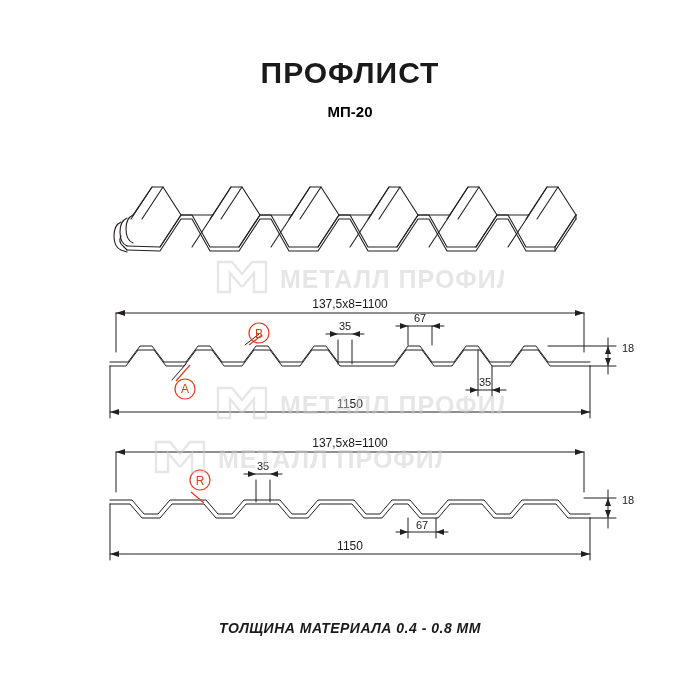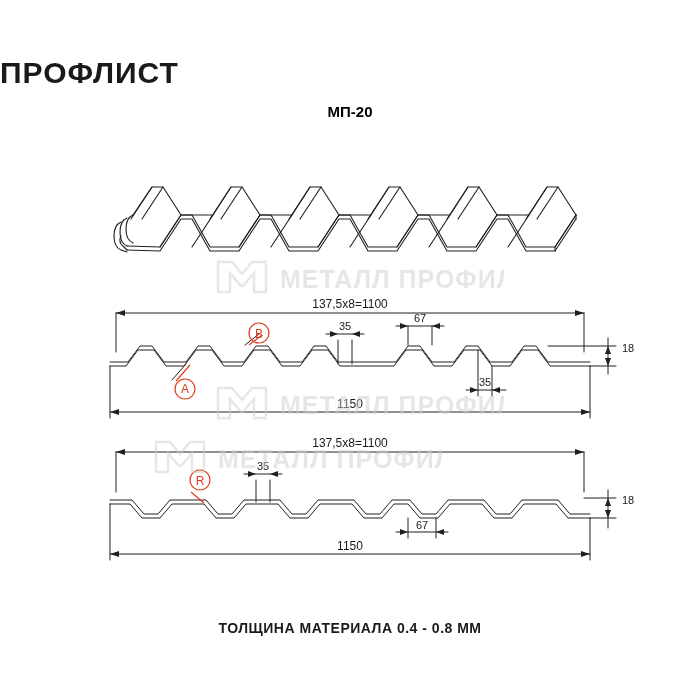--- a/index.html
+++ b/index.html
@@ -18,20 +18,21 @@
   .page {
     position: relative;
     width: 700px;
     height: 700px;
   }
   .title {
     position: absolute;
     top: 56px;
     left: 0;
     width: 700px;
+    text-align: center;
     font-size: 30px;
     font-weight: bold;
     letter-spacing: 1px;
     color: #1a1a1a;
   }
   .subtitle {
     position: absolute;
     top: 103px;
     left: 0;
     width: 700px;
@@ -43,20 +44,21 @@
   .footer-note {
     position: absolute;
     top: 620px;
     left: 0;
     width: 700px;
     text-align: center;
     font-size: 14px;
     font-weight: bold;
     letter-spacing: 0.5px;
     color: #1a1a1a;
+    font-style: italic;
   }
   .drawing {
     position: absolute;
     top: 0;
     left: 0;
   }
   .wm {
     position: absolute;
     pointer-events: none;
     opacity: 0.5;

